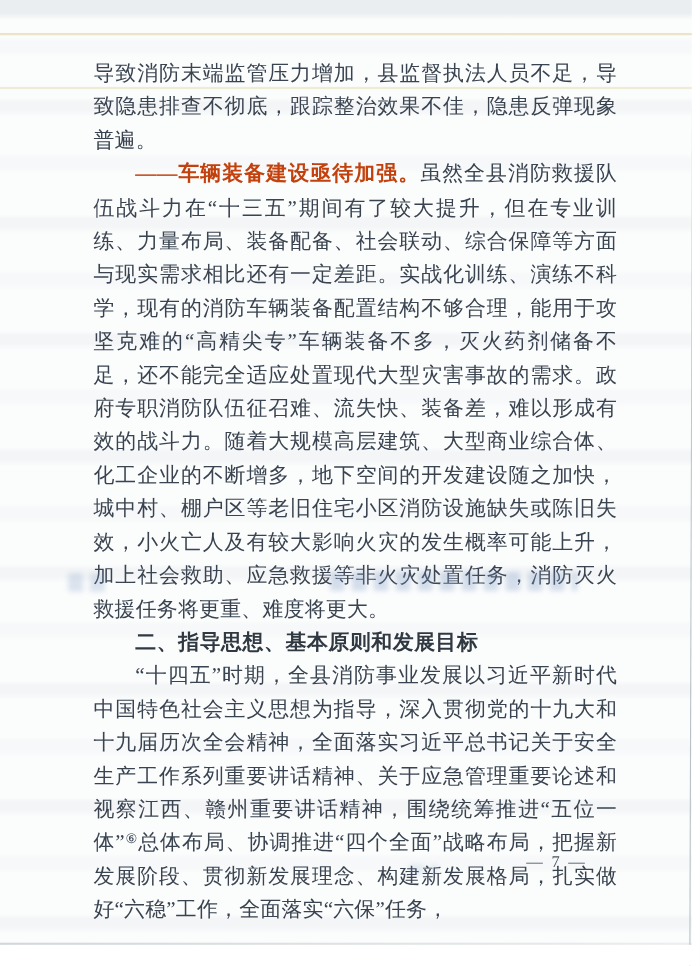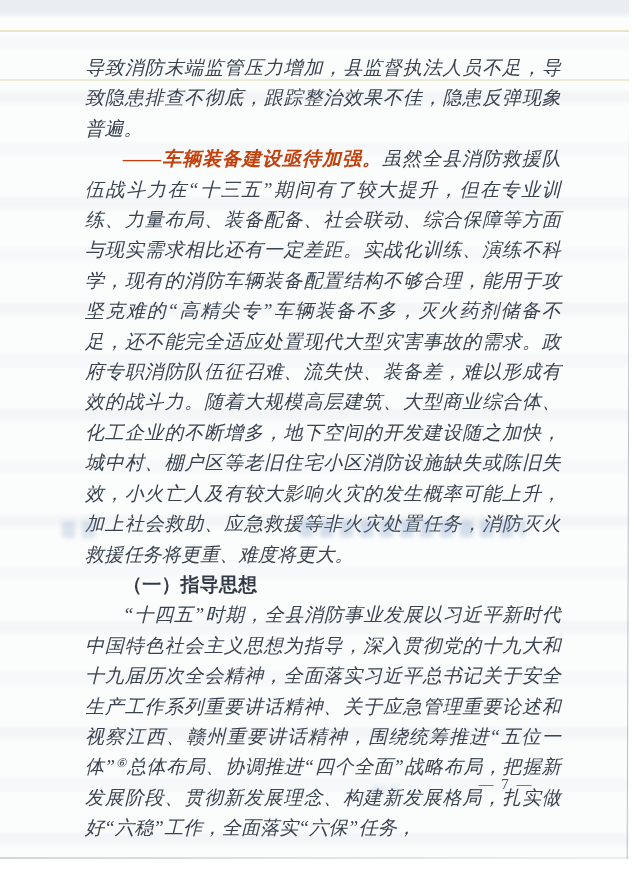--- a/index.html
+++ b/index.html
@@ -94,21 +94,20 @@
     top: 53px;
     width: 476px;
     font-size: 19px;
     line-height: 30.4px;
     color: #3a4350;
     text-align: justify;
     letter-spacing: 0.2px;
   }
   .text-block p {
     margin: 0;
-    font-style: italic;
   }
   .para-indent {
     text-indent: 2em;
   }
   .lead-bold {
     font-weight: 700;
     color: #c2410c;
   }
   h2.sec-heading, h3.sub-heading {
     margin: 0;
@@ -169,22 +168,22 @@
 
     <div class="scan-line-yellow l1"></div>
     <div class="scan-line-yellow l2"></div>
 
     <div class="text-block">
 
       <p>导致消防末端监管压力增加，县监督执法人员不足，导致隐患排查不彻底，跟踪整治效果不佳，隐患反弹现象普遍。</p>
 
       <p class="para-indent"><span class="lead-bold">——车辆装备建设亟待加强。</span><span>虽然全县消防救援队伍战斗力在“十三五”期间有了较大提升，但在专业训练、力量布局、装备配备、社会联动、综合保障等方面与现实需求相比还有一定差距。实战化训练、演练不科学，现有的消防车辆装备配置结构不够合理，能用于攻坚克难的“高精尖专”车辆装备不多，灭火药剂储备不足，还不能完全适应处置现代大型灾害事故的需求。政府专职消防队伍征召难、流失快、装备差，难以形成有效的战斗力。随着大规模高层建筑、大型商业综合体、化工企业的不断增多，地下空间的开发建设随之加快，城中村、棚户区等老旧住宅小区消防设施缺失或陈旧失效，小火亡人及有较大影响火灾的发生概率可能上升，加上社会救助、应急救援等非火灾处置任务，消防灭火救援任务将更重、难度将更大。</span></p>
 
-
-      <h3 class="sub-heading">（一）指导思想</h3>
+      <h2 class="sec-heading">二、指导思想、基本原则和发展目标</h2>
+
 
       <p class="para-indent"><span>“十四五”时期，全县消防事业发展以习近平新时代中国特色社会主义思想为指导，深入贯彻党的十九大和十九届历次全会精神，全面落实习近平总书记关于安全生产工作系列重要讲话精神、关于应急管理重要论述和视察江西、赣州重要讲话精神，围绕统筹推进“五位一体”</span><sup class="footnote-ref">⑥</sup><span>总体布局、协调推进“四个全面”战略布局，把握新发展阶段、贯彻新发展理念、构建新发展格局，扎实做好“六稳”工作，全面落实“六保”任务，</span></p>
 
     </div>
 
     <div class="bleed b1"></div>
     <div class="bleed b2"></div>
     <div class="bleed b3"></div>
 
     <div class="page-number">— 7 —</div>

